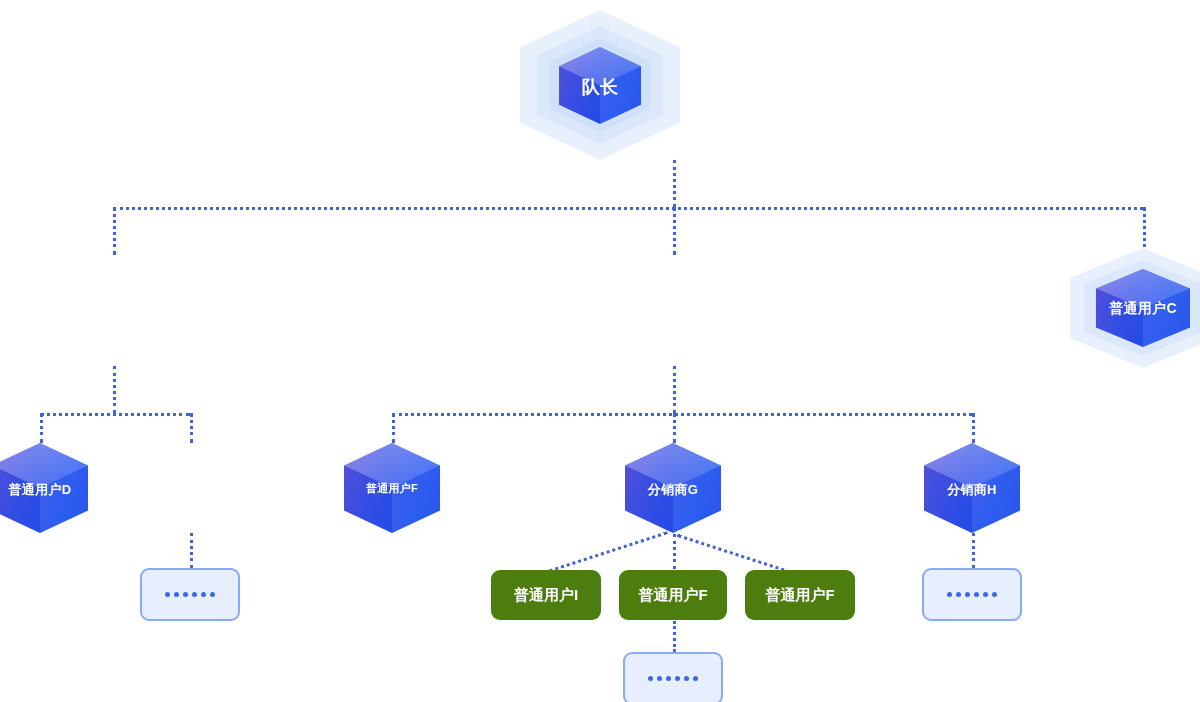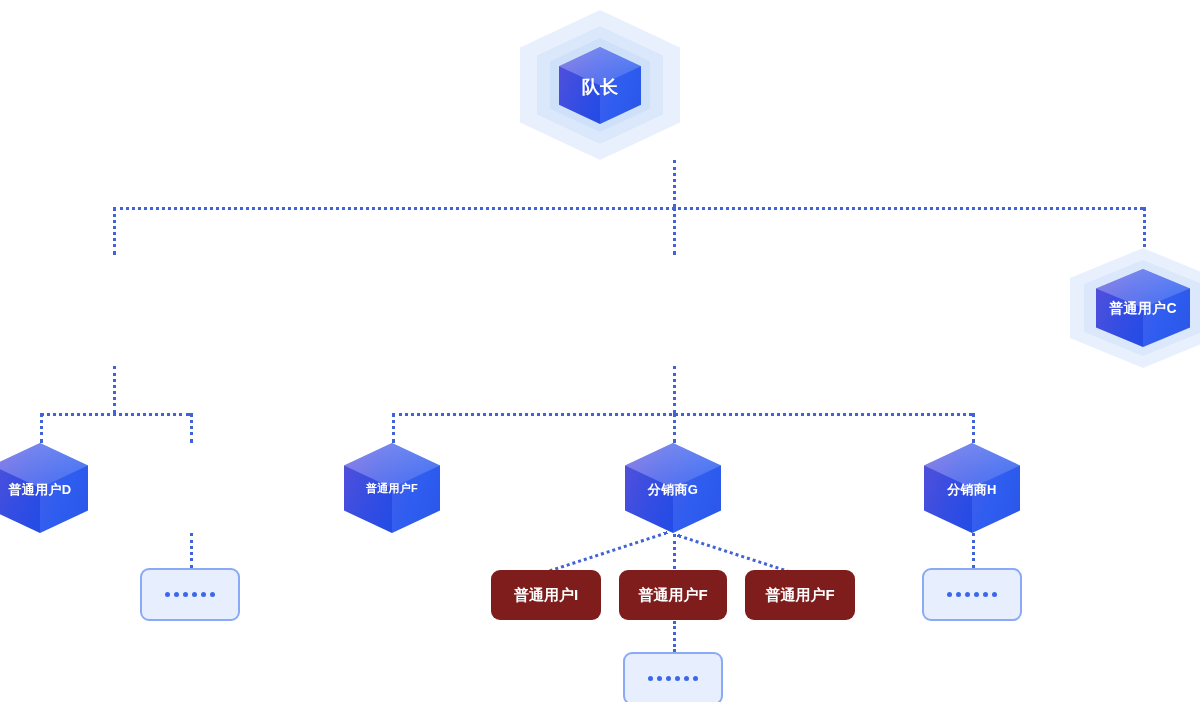--- a/index.html
+++ b/index.html
@@ -100,21 +100,21 @@
   .boxnode {
     position: absolute;
     border-radius: 9px;
     box-sizing: border-box;
     display: flex;
     align-items: center;
     justify-content: center;
     z-index: 3;
   }
   .boxnode.solid {
-    background: #7f1d1d;
+    background: #4d7c0f;
     color: #ffffff;
     font-size: 15px;
     font-weight: bold;
   }
   .boxnode.ellipsis {
     background: #e7eefd;
     border: 2px solid #8aaaf5;
   }
   .dots {
     display: flex;

